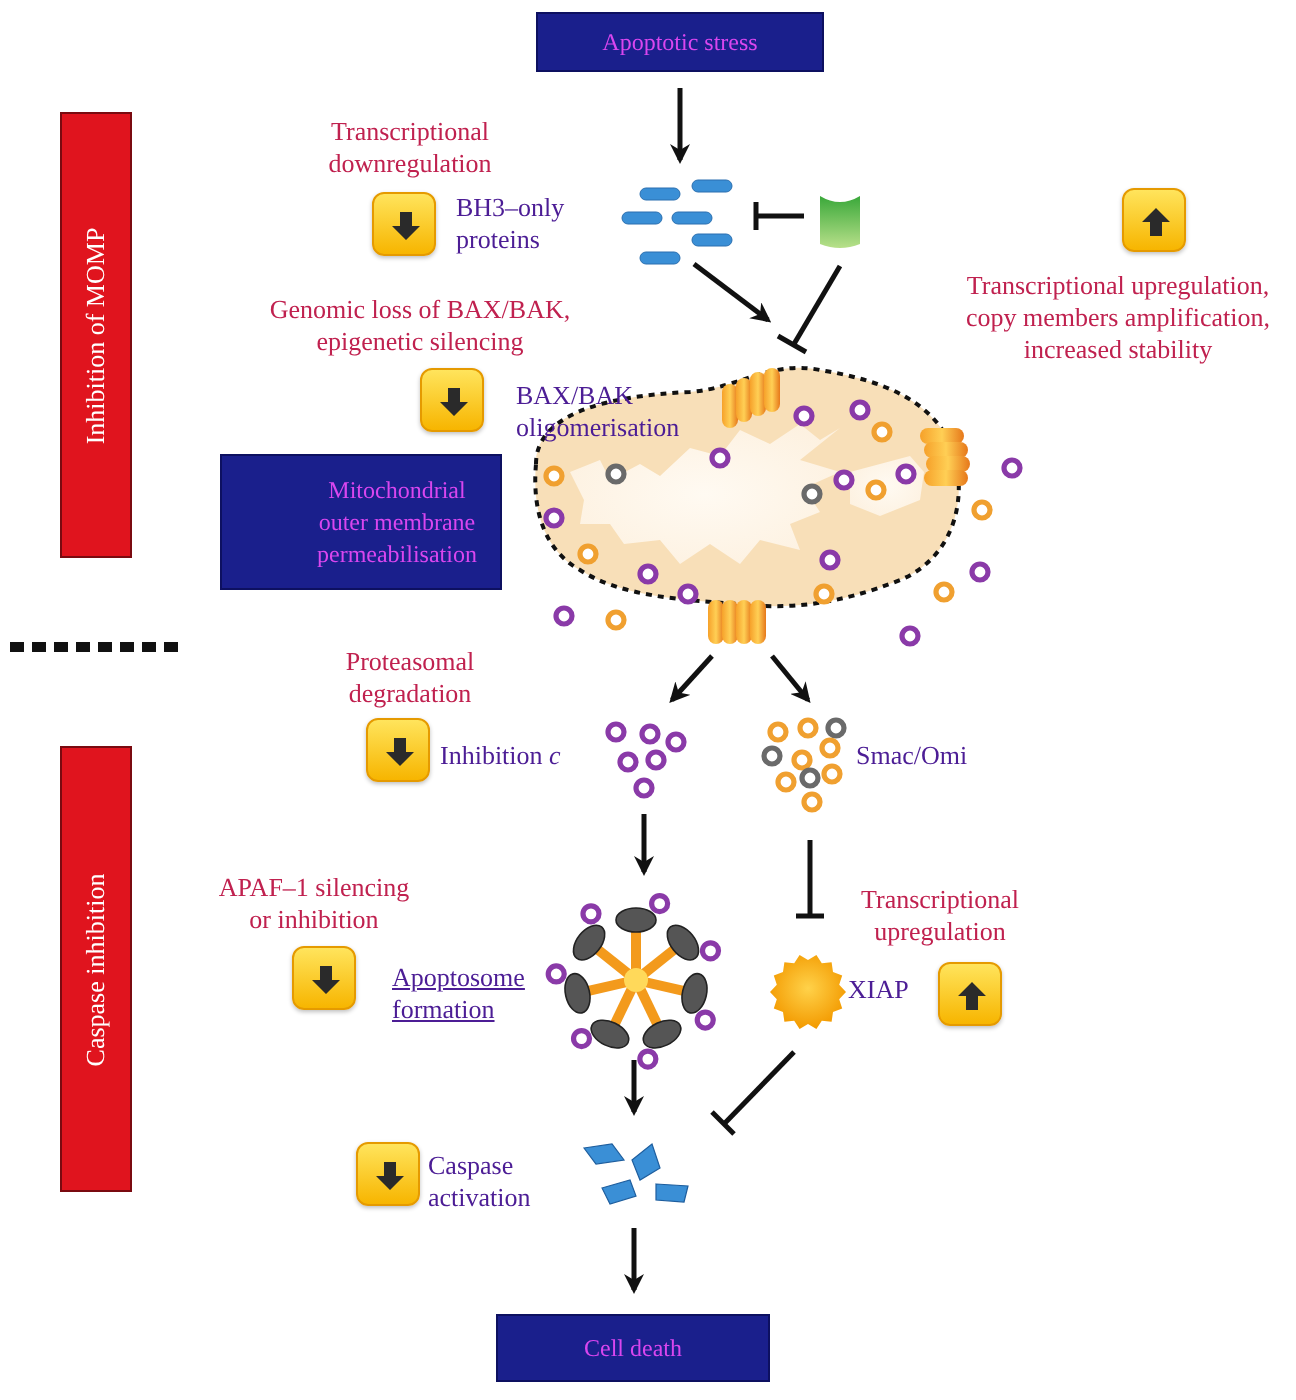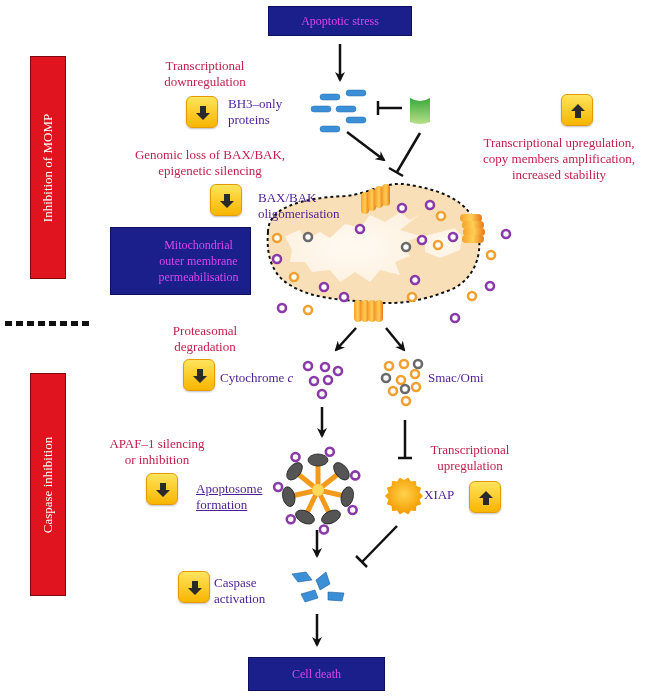--- a/index.html
+++ b/index.html
@@ -252,21 +252,21 @@
 
   <div class="black-text" style="left:228px;top:96px;width:62px;">
     <div>BH3–only</div>
     <div>proteins</div>
   </div>
   <div class="black-text" style="left:258px;top:190px;width:90px;">
     <div>BAX/BAK</div>
     <div>oligomerisation</div>
   </div>
   <div class="black-text" style="left:220px;top:370px;width:90px;">
-    <span>Cytochrome</span>
+    <span>Inhibition</span>
     <i>c</i>
   </div>
   <div class="black-text" style="left:428px;top:370px;width:64px;">
     <span>Smac/Omi</span>
   </div>
   <div class="black-text" style="left:196px;top:481px;width:70px;text-decoration:underline;">
     <div>Apoptosome</div>
     <div>formation</div>
   </div>
   <div class="black-text" style="left:424px;top:487px;width:36px;">

